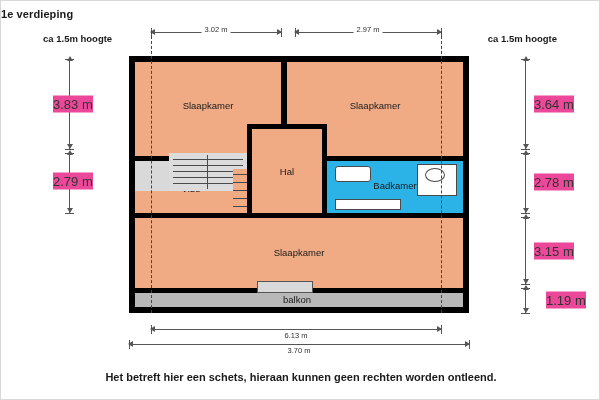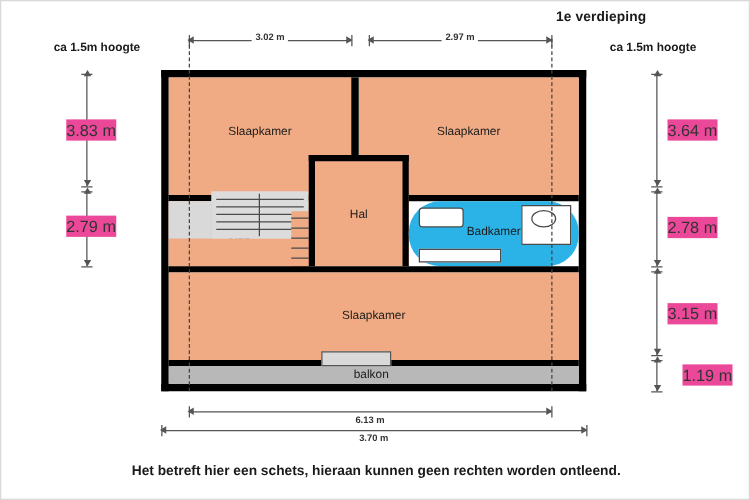--- a/index.html
+++ b/index.html
@@ -20,21 +20,21 @@
     height: 400px;
     box-sizing: border-box;
     border: 1px solid #d8d8d8;
     background: #ffffff;
   }
   .title {
     position: absolute;
     top: 7px;
     left: 0;
     width: 516px;
-    text-align: right;
+    text-align: left;
     font-size: 11px;
     font-weight: bold;
     letter-spacing: .1px;
   }
   .footer {
     position: absolute;
     bottom: 16px;
     left: 0;
     width: 600px;
     text-align: center;
@@ -61,21 +61,21 @@
   }
   .wall {
     position: absolute;
     background: #000000;
   }
   .room {
     position: absolute;
     background: #f0ab85;
     box-sizing: border-box;
   }
-  .room.bath { background: #2bb3e8; border-radius: 25px; }
+  .room.bath { background: #2bb3e8; }
   .room.grey { background: #b8b8b8; }
   .room.lightgrey { background: #d9d9d9; }
   .room-label {
     position: absolute;
     width: 100%;
     text-align: center;
     font-size: 9.5px;
     color: #1a1a1a;
     font-family: "Liberation Sans", sans-serif;
   }
@@ -106,21 +106,20 @@
     width: 0;
     border-left: 1px dashed #444;
   }
   .dim-label-h {
     position: absolute;
     background: #ffffff;
     padding: 0 3px;
     font-size: 7.5px;
     color: #333;
     transform: translateX(-50%);
-    font-weight: bold;
   }
   .dim-label-v {
     position: absolute;
     background: #ec4899;
     padding: 1px 0;
     font-size: 13px;
     color: #333;
     transform: translateY(-50%);
   }
   .arrow {

